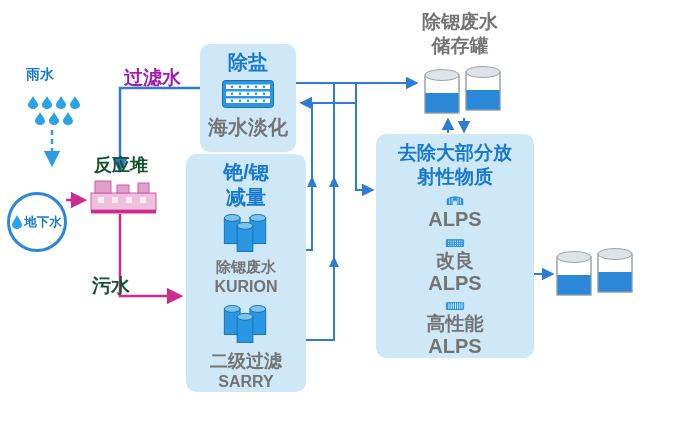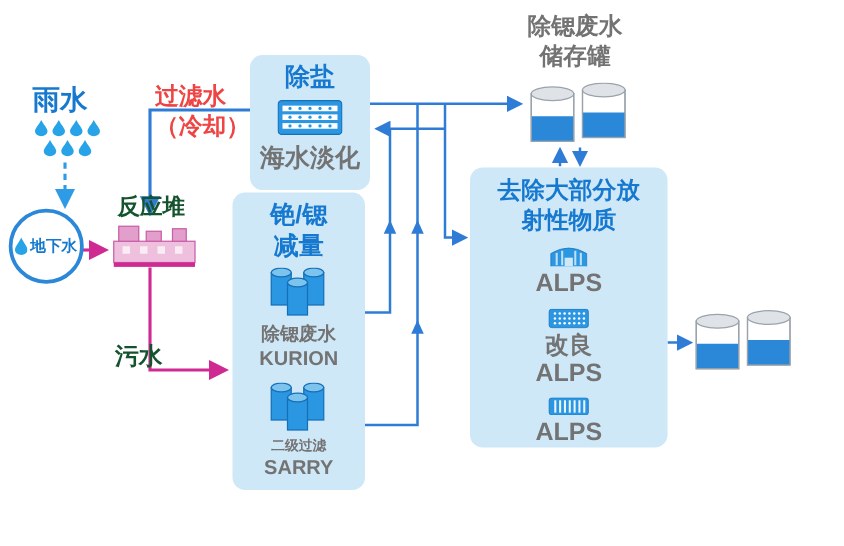--- a/index.html
+++ b/index.html
@@ -5,21 +5,21 @@
   html,body{margin:0;padding:0;background:#fff;}
   #stage{
     position:relative;width:675px;height:437px;background:#fff;overflow:hidden;
     font-family:"Liberation Sans","DejaVu Sans",sans-serif;font-weight:bold;
   }
   #connectors{position:absolute;left:0;top:0;z-index:0;}
   .node{position:absolute;z-index:1;}
   .lbl{white-space:nowrap;line-height:1.25;}
   .t-blue{color:#1679cf;}
   .t-mag{color:#14532d;}
-  .t-gray{color:#ef4444;}
+  .t-gray{color:#a21caf;}
   .t-black{color:#737373;}
   .center{text-align:center;}
   .procbox{
     background:#cfe8f8;border-radius:10px;display:flex;flex-direction:column;
     align-items:center;
   }
   .gw-circle{
     width:60px;height:60px;border:3px solid #2b87d8;border-radius:50%;background:#fff;
     display:flex;align-items:center;justify-content:center;gap:2px;
     font-size:12.5px;color:#1679cf;box-sizing:border-box;
@@ -78,34 +78,34 @@
       <path d="M448,133 V120" stroke="#2e7cd6" stroke-width="2" fill="none" marker-end="url(#mB)"></path>
     </g>
     <g>
       <path d="M464,118 V131" stroke="#2e7cd6" stroke-width="2" fill="none" marker-end="url(#mB)"></path>
     </g>
     <g>
       <path d="M534,274 H552" stroke="#2e7cd6" stroke-width="2" fill="none" marker-end="url(#mB)"></path>
     </g>
   </svg>
 
-  <div class="node lbl t-blue" style="left:26px;top:66px;font-size:22px;">雨水</div>
+  <div class="node lbl t-blue" style="left:26px;top:66px;font-size:14px;">雨水</div>
   <svg class="node" style="left:28px;top:96px;" width="62" height="32" viewBox="0 0 62 32">
     <g fill="#29a3e8">
       <path transform="translate(0,0)" d="M5,0 C3,4 0,6.5 0,9 a5,4 0 0 0 10,0 C10,6.5 7,4 5,0 Z"></path>
       <path transform="translate(14,0)" d="M5,0 C3,4 0,6.5 0,9 a5,4 0 0 0 10,0 C10,6.5 7,4 5,0 Z"></path>
       <path transform="translate(28,0)" d="M5,0 C3,4 0,6.5 0,9 a5,4 0 0 0 10,0 C10,6.5 7,4 5,0 Z"></path>
       <path transform="translate(42,0)" d="M5,0 C3,4 0,6.5 0,9 a5,4 0 0 0 10,0 C10,6.5 7,4 5,0 Z"></path>
       <path transform="translate(7,16)" d="M5,0 C3,4 0,6.5 0,9 a5,4 0 0 0 10,0 C10,6.5 7,4 5,0 Z"></path>
       <path transform="translate(21,16)" d="M5,0 C3,4 0,6.5 0,9 a5,4 0 0 0 10,0 C10,6.5 7,4 5,0 Z"></path>
       <path transform="translate(35,16)" d="M5,0 C3,4 0,6.5 0,9 a5,4 0 0 0 10,0 C10,6.5 7,4 5,0 Z"></path>
     </g>
   </svg>
 
-  <div class="node gw-circle" style="left:7px;top:167px;">
+  <div class="node gw-circle" style="left:7px;top:192px;">
     <svg width="10" height="14" viewBox="0 0 10 14">
       <path d="M5,0 C3,4.5 0,7 0,10 a5,4 0 0 0 10,0 C10,7 7,4.5 5,0 Z" fill="#29a3e8"></path>
     </svg>
     <span>地下水</span>
   </div>
 
   <div class="node lbl t-mag" style="left:94px;top:154px;font-size:18px;">反应堆</div>
   <svg class="node" style="left:90px;top:177px;" width="68" height="38" viewBox="0 0 68 38">
     <rect x="1" y="16" width="65" height="17" fill="#eec0de" stroke="#c95fa8"></rect>
     <rect x="5" y="4" width="16" height="12" fill="#e39fcb" stroke="#c95fa8"></rect>
@@ -113,21 +113,20 @@
     <rect x="48" y="6" width="11" height="10" fill="#e39fcb" stroke="#c95fa8"></rect>
     <rect x="8" y="20" width="6" height="6" fill="#ffffff" opacity="0.7"></rect>
     <rect x="22" y="20" width="6" height="6" fill="#ffffff" opacity="0.7"></rect>
     <rect x="36" y="20" width="6" height="6" fill="#ffffff" opacity="0.7"></rect>
     <rect x="50" y="20" width="6" height="6" fill="#ffffff" opacity="0.7"></rect>
     <rect x="1" y="33" width="65" height="3.5" fill="#cf2a92"></rect>
   </svg>
 
   <div class="node lbl t-gray" style="left:124px;top:66px;font-size:19px;">
     <span class="block">过滤水</span>
-    <span class="block">（冷却）</span>
   </div>
   <div class="node lbl t-mag" style="left:92px;top:274px;font-size:19px;">污水</div>
 
   <div class="node procbox" style="left:200px;top:44px;width:96px;height:108px;">
     <div class="lbl t-blue center" style="font-size:20px;margin-top:6px;">除盐</div>
     <svg width="52" height="28" viewBox="0 0 52 28" style="margin-top:5px;">
       <rect x="0.5" y="0.5" width="51" height="27" rx="3" fill="#2b96e1" stroke="#1670b8"></rect>
       <rect x="4" y="4.5" width="44" height="4.5" fill="#fff"></rect>
       <rect x="4" y="11.5" width="44" height="4.5" fill="#fff"></rect>
       <rect x="4" y="18.5" width="44" height="4.5" fill="#fff"></rect>
@@ -145,21 +144,21 @@
         <circle cx="10" cy="20.7" r="1.3"></circle>
           <circle cx="18" cy="20.7" r="1.3"></circle>
           <circle cx="26" cy="20.7" r="1.3"></circle>
           <circle cx="34" cy="20.7" r="1.3"></circle>
           <circle cx="42" cy="20.7" r="1.3"></circle>
       </g>
     </svg>
     <div class="lbl t-black center" style="font-size:20px;margin-top:7px;">海水淡化</div>
   </div>
 
-  <div class="node procbox" style="left:186px;top:154px;width:106px;height:238px;">
+  <div class="node procbox" style="left:186px;top:154px;width:120px;height:238px;">
     <div class="lbl t-blue center" style="font-size:20px;margin-top:6px;">
       <span class="block">铯/锶</span>
       <span class="block">减量</span>
     </div>
     <svg width="48" height="40" viewBox="0 0 48 40" style="margin-top:4px;">
       <g stroke="#1670b8" stroke-width="1">
         <rect x="2" y="4" width="16" height="26" fill="#2b96e1"></rect>
           <ellipse cx="10" cy="4" rx="8" ry="3.5" fill="#7cc4ee"></ellipse>
         <rect x="28" y="4" width="16" height="26" fill="#2b96e1"></rect>
           <ellipse cx="36" cy="4" rx="8" ry="3.5" fill="#7cc4ee"></ellipse>
@@ -172,21 +171,21 @@
     <svg width="48" height="40" viewBox="0 0 48 40" style="margin-top:8px;">
       <g stroke="#1670b8" stroke-width="1">
         <rect x="2" y="4" width="16" height="26" fill="#2b96e1"></rect>
           <ellipse cx="10" cy="4" rx="8" ry="3.5" fill="#7cc4ee"></ellipse>
         <rect x="28" y="4" width="16" height="26" fill="#2b96e1"></rect>
           <ellipse cx="36" cy="4" rx="8" ry="3.5" fill="#7cc4ee"></ellipse>
         <rect x="15" y="12" width="16" height="26" fill="#2b96e1"></rect>
           <ellipse cx="23" cy="12" rx="8" ry="3.5" fill="#7cc4ee"></ellipse>
       </g>
     </svg>
-    <div class="lbl t-black center" style="font-size:11px;margin-top:5px;">二级过滤</div>
+    <div class="lbl t-black center" style="font-size:18px;margin-top:5px;">二级过滤</div>
     <div class="lbl t-black center" style="font-size:16px;">SARRY</div>
   </div>
 
   <div class="node lbl t-black center" style="left:402px;top:10px;width:116px;font-size:19px;">
     <span class="block">除锶废水</span>
     <span class="block">储存罐</span>
   </div>
   <svg class="node" style="left:424px;top:66px;" width="78" height="52" viewBox="0 0 78 52">
     <g stroke="#9aa3ab" stroke-width="1">
       <rect x="1" y="9" width="34" height="38" fill="#ffffff"></rect>
@@ -252,20 +251,21 @@
         <rect x="8" y="4" width="3" height="18"></rect>
           <rect x="15" y="4" width="3" height="18"></rect>
           <rect x="22" y="4" width="3" height="18"></rect>
         <rect x="29" y="4" width="3" height="18"></rect>
           <rect x="36" y="4" width="3" height="18"></rect>
           <rect x="43" y="4" width="3" height="18"></rect>
           <rect x="50" y="4" width="3" height="18"></rect>
       </g>
     </svg>
     <div class="lbl t-black center" style="font-size:19px;margin-top:3px;line-height:1.15;">
+      <span class="block">高性能</span>
       <span class="block" style="font-size:20px;">ALPS</span>
     </div>
   </div>
 
   <svg class="node" style="left:556px;top:248px;" width="78" height="52" viewBox="0 0 78 52">
     <g stroke="#9aa3ab" stroke-width="1">
       <rect x="1" y="9" width="34" height="38" fill="#ffffff"></rect>
       <rect x="1" y="27" width="34" height="20" fill="#2b87d8" stroke="none"></rect>
       <rect x="1" y="9" width="34" height="38" fill="none"></rect>
       <ellipse cx="18" cy="9" rx="17" ry="5.5" fill="#dfe3e7"></ellipse>

